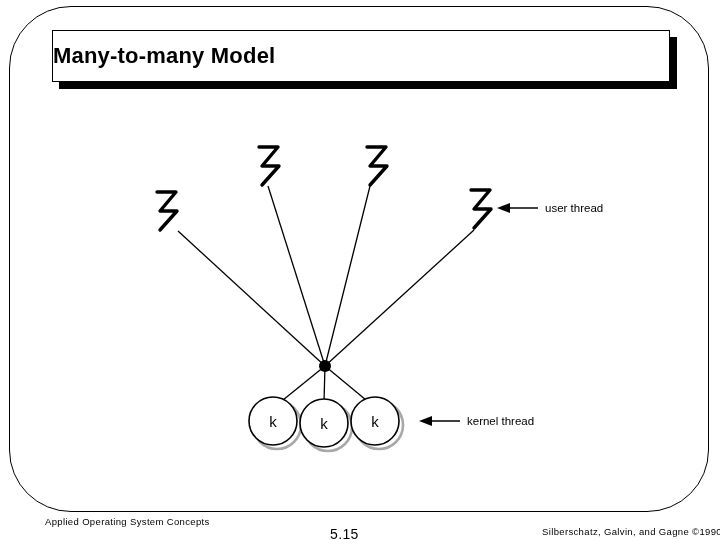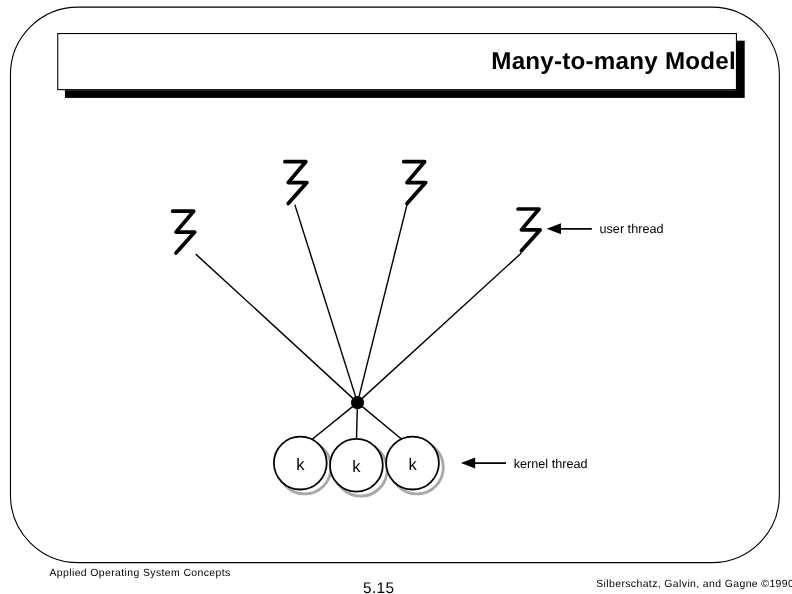--- a/index.html
+++ b/index.html
@@ -50,21 +50,21 @@
     position: absolute;
     left: 52px;
     top: 30px;
     width: 618px;
     height: 52px;
     background: #ffffff;
     border: 1.5px solid #000000;
     box-sizing: border-box;
     display: flex;
     align-items: center;
-    justify-content: flex-end;
+    justify-content: flex-start;
   }
   .title-text {
     font-size: 22px;
     font-weight: bold;
     letter-spacing: 0.2px;
     color: #000000;
     font-family: "Liberation Sans", sans-serif;
     white-space: nowrap;
   }
 

